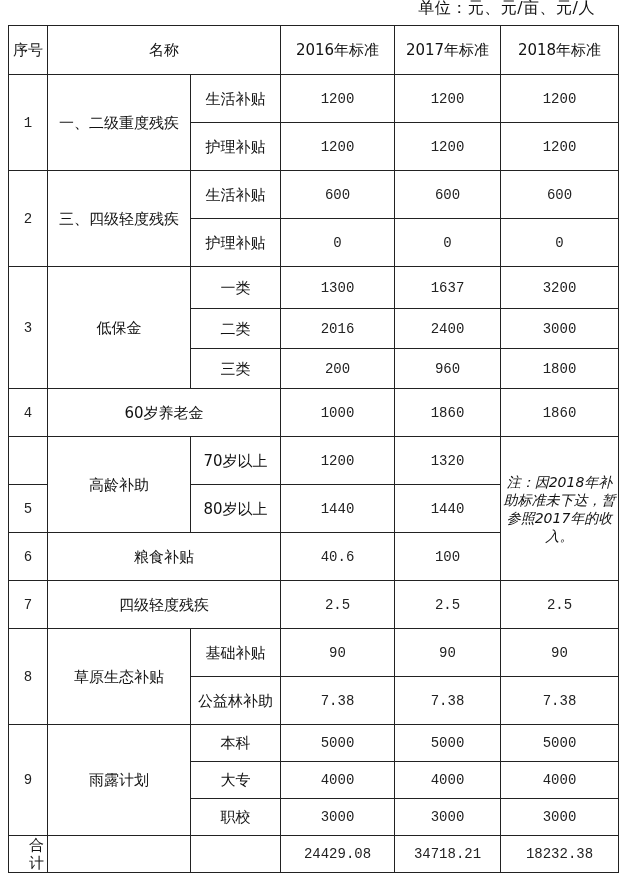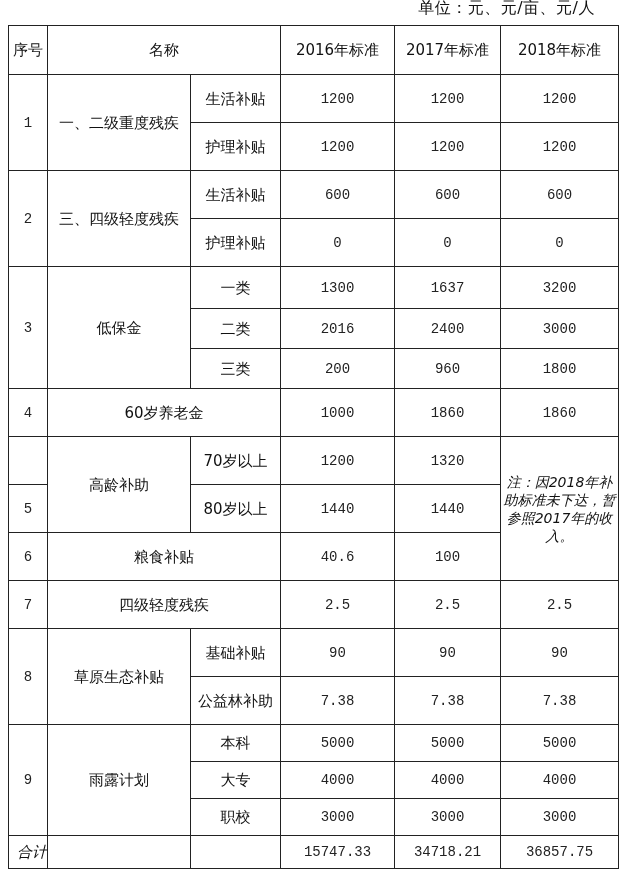--- a/index.html
+++ b/index.html
@@ -5,21 +5,21 @@
   html, body { margin:0; padding:0; background:#fff; }
   body { width:625px; height:874px; position:relative; overflow:hidden;
          font-family: "DejaVu Sans", "Liberation Sans", sans-serif; color:#111; }
   .unit { position:absolute; right:30px; top:-2px; font-size:16px; line-height:20px; letter-spacing:0.5px; }
   table { position:absolute; left:8px; top:25px; border-collapse:collapse; table-layout:fixed; width:610px; }
   td { border:1.5px solid #222; text-align:center; vertical-align:middle; padding:0;
        font-size:15px; line-height:18px; overflow:hidden; }
   td.num { font-family: "Liberation Mono", "DejaVu Sans Mono", monospace; font-size:14px; color:#222; }
   td.hdr { font-size:15px; }
   td.note { font-size:14px; line-height:18px; padding:0 2px;font-style:italic; }
-  td.left { text-align:left; padding-left:8px;font-style:italic; }
+  td.left { text-align:left; padding-left:20px; }
 </style>
 </head>
 <body>
 
 <div class="unit">单位：元、元/亩、元/人</div>
 
 <table>
   <colgroup>
     <col style="width:39px">
       <col style="width:143px">
@@ -159,18 +159,18 @@
     <td>职校</td>
     <td class="num">3000</td>
     <td class="num">3000</td>
     <td class="num">3000</td>
   </tr>
 
   <tr style="height:33px">
     <td class="left">合计</td>
     <td></td>
     <td></td>
-    <td class="num">15747.33</td>
+    <td class="num">24429.08</td>
     <td class="num">34718.21</td>
-    <td class="num">36857.75</td>
+    <td class="num">18232.38</td>
   </tr>
 </tbody>
   </table>
 
 </body></html>

